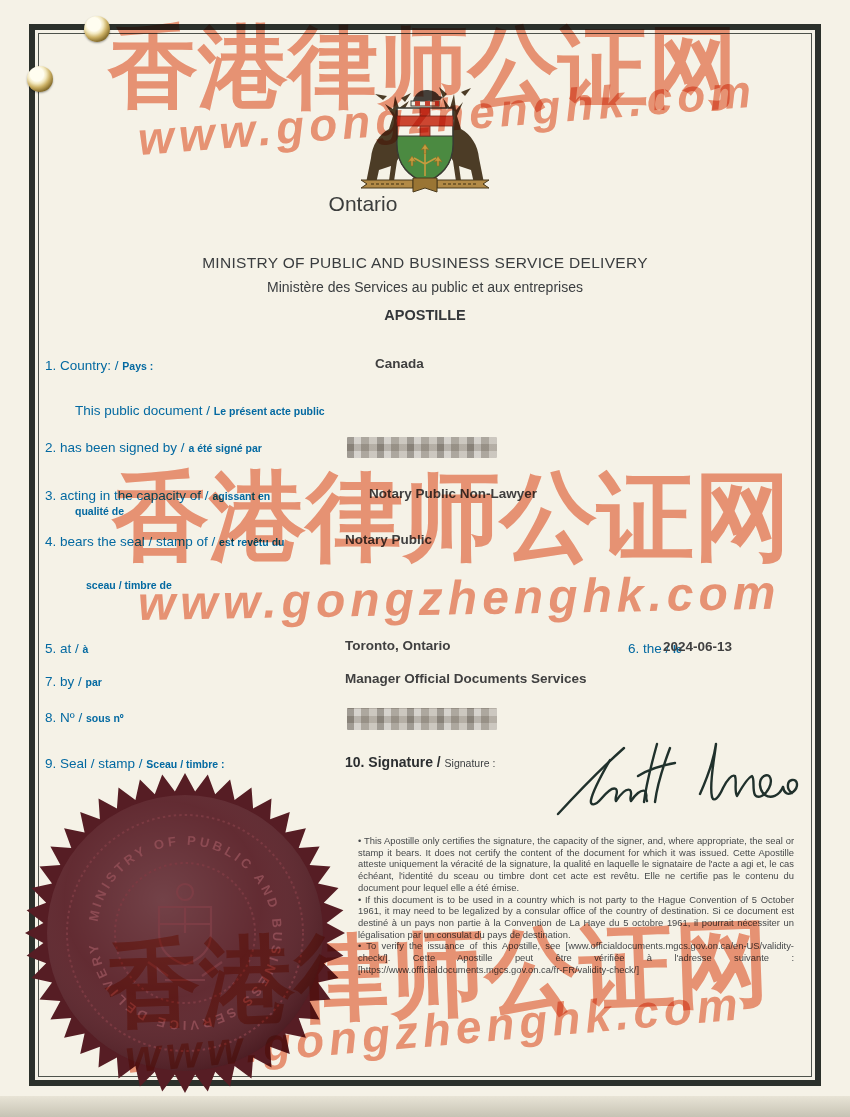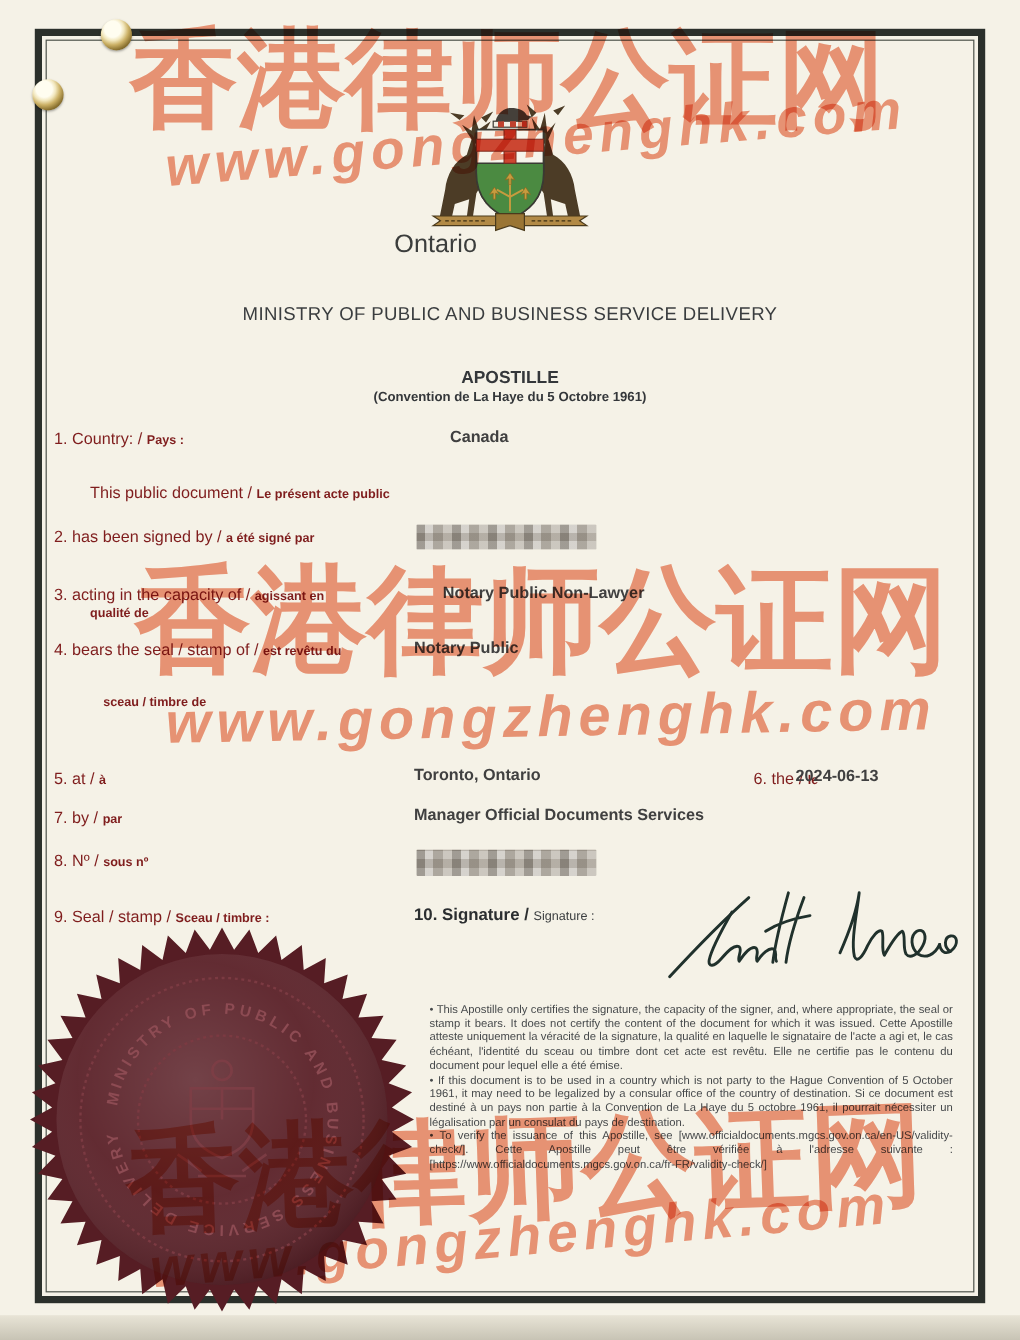--- a/index.html
+++ b/index.html
@@ -22,21 +22,21 @@
   .wm{z-index:9;pointer-events:none;mix-blend-mode:multiply;color:#f09a7f;white-space:nowrap;line-height:1;}
   .wm-cn{font-weight:900;}
   .wm-url{font-weight:bold;font-style:italic;letter-spacing:5px;}
   
   .center-line{left:0;width:850px;text-align:center;z-index:3;}
   .h-en{font-size:15.5px;letter-spacing:.3px;color:#3a3d3f;}
   .h-fr{font-size:14px;color:#3a3d3f;}
   .h-title{font-size:14.5px;font-weight:bold;color:#34373a;}
   .h-sub{font-size:11px;font-weight:bold;color:#34373a;}
   
-  .lbl{font-size:13.5px;color:#7f1d1d;z-index:3;}
+  .lbl{font-size:13.5px;color:#0369a1;z-index:3;}
   .fr{font-weight:bold;font-size:10.5px;}
   .val{font-weight:bold;font-size:13.5px;color:#404040;z-index:3;white-space:nowrap;}
   .mosaic{z-index:3;border-radius:1px;background-color:#b3ada3;
     background-image:
       repeating-linear-gradient(90deg, rgba(96,90,82,.38) 0 7px, rgba(255,255,255,.25) 7px 14px, rgba(140,133,122,.45) 14px 22px, rgba(210,205,196,.4) 22px 30px),
       repeating-linear-gradient(0deg, rgba(255,255,255,.28) 0 7px, rgba(120,113,104,.3) 7px 14px);
     filter:blur(.4px);}
   
   #notes{left:358px;top:835px;width:436px;z-index:3;}
   #notes p{margin:0;font-size:9.4px;line-height:11.7px;color:#46494b;text-align:justify;}
@@ -101,22 +101,22 @@
       <path d="M86,94 L110,94 L110,108 L98,104 L86,108 Z" fill="#9a7534" stroke="#4a3a1c" stroke-width="1"></path>
       <g stroke="#3c2f12" stroke-width="1">
           <path d="M44,100 h34" stroke-dasharray="3 2"></path>
           <path d="M116,100 h34" stroke-dasharray="3 2"></path>
         </g>
     </g>
   </svg>
   <div class="abs" id="emblem-caption">Ontario</div>
 
   <div class="abs center-line h-en" style="top:254px;">MINISTRY OF PUBLIC AND BUSINESS SERVICE DELIVERY</div>
+  <div class="abs center-line h-fr" style="top:279px;">Ministère des Services au public et aux entreprises</div>
   <div class="abs center-line h-title" style="top:307px;">APOSTILLE</div>
-  <div class="abs center-line h-sub" style="top:325px;">(Convention de La Haye du 5 Octobre 1961)</div>
 
   <div class="abs lbl" style="left:45px;top:358px;">
     <span>1. Country: /</span> <span class="fr">Pays :</span>
   </div>
   <div class="abs val" style="left:375px;top:356px;">Canada</div>
 
   <div class="abs lbl" style="left:75px;top:403px;">
     <span>This public document /</span> <span class="fr">Le présent acte public</span>
   </div>
 

